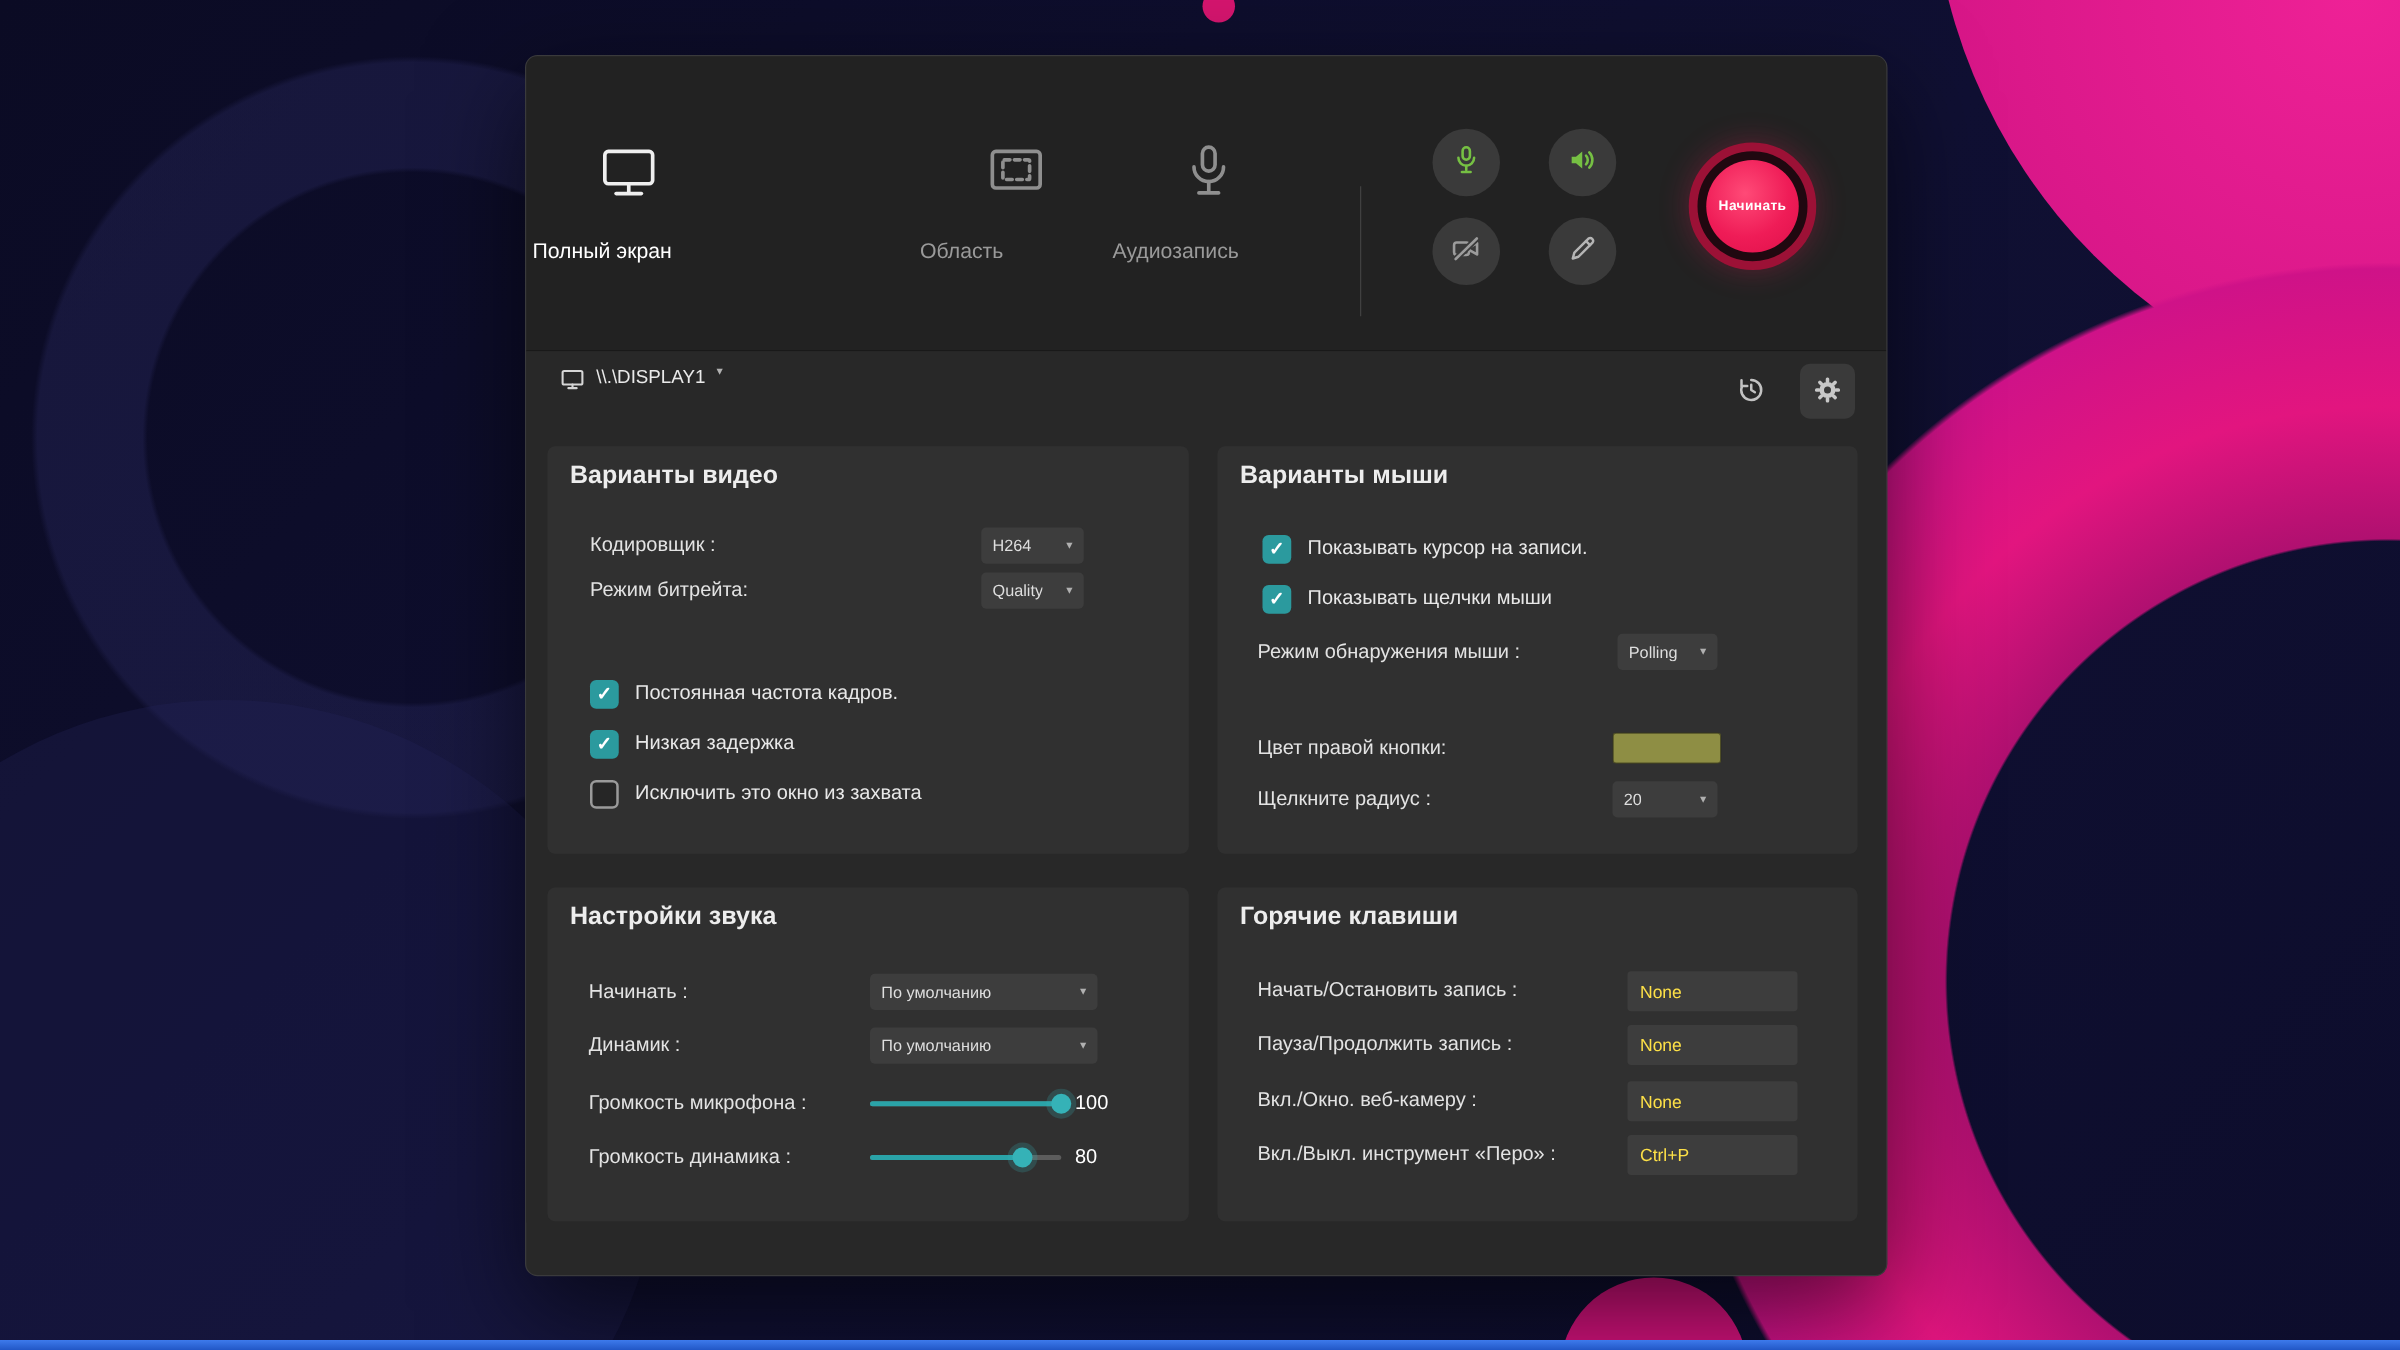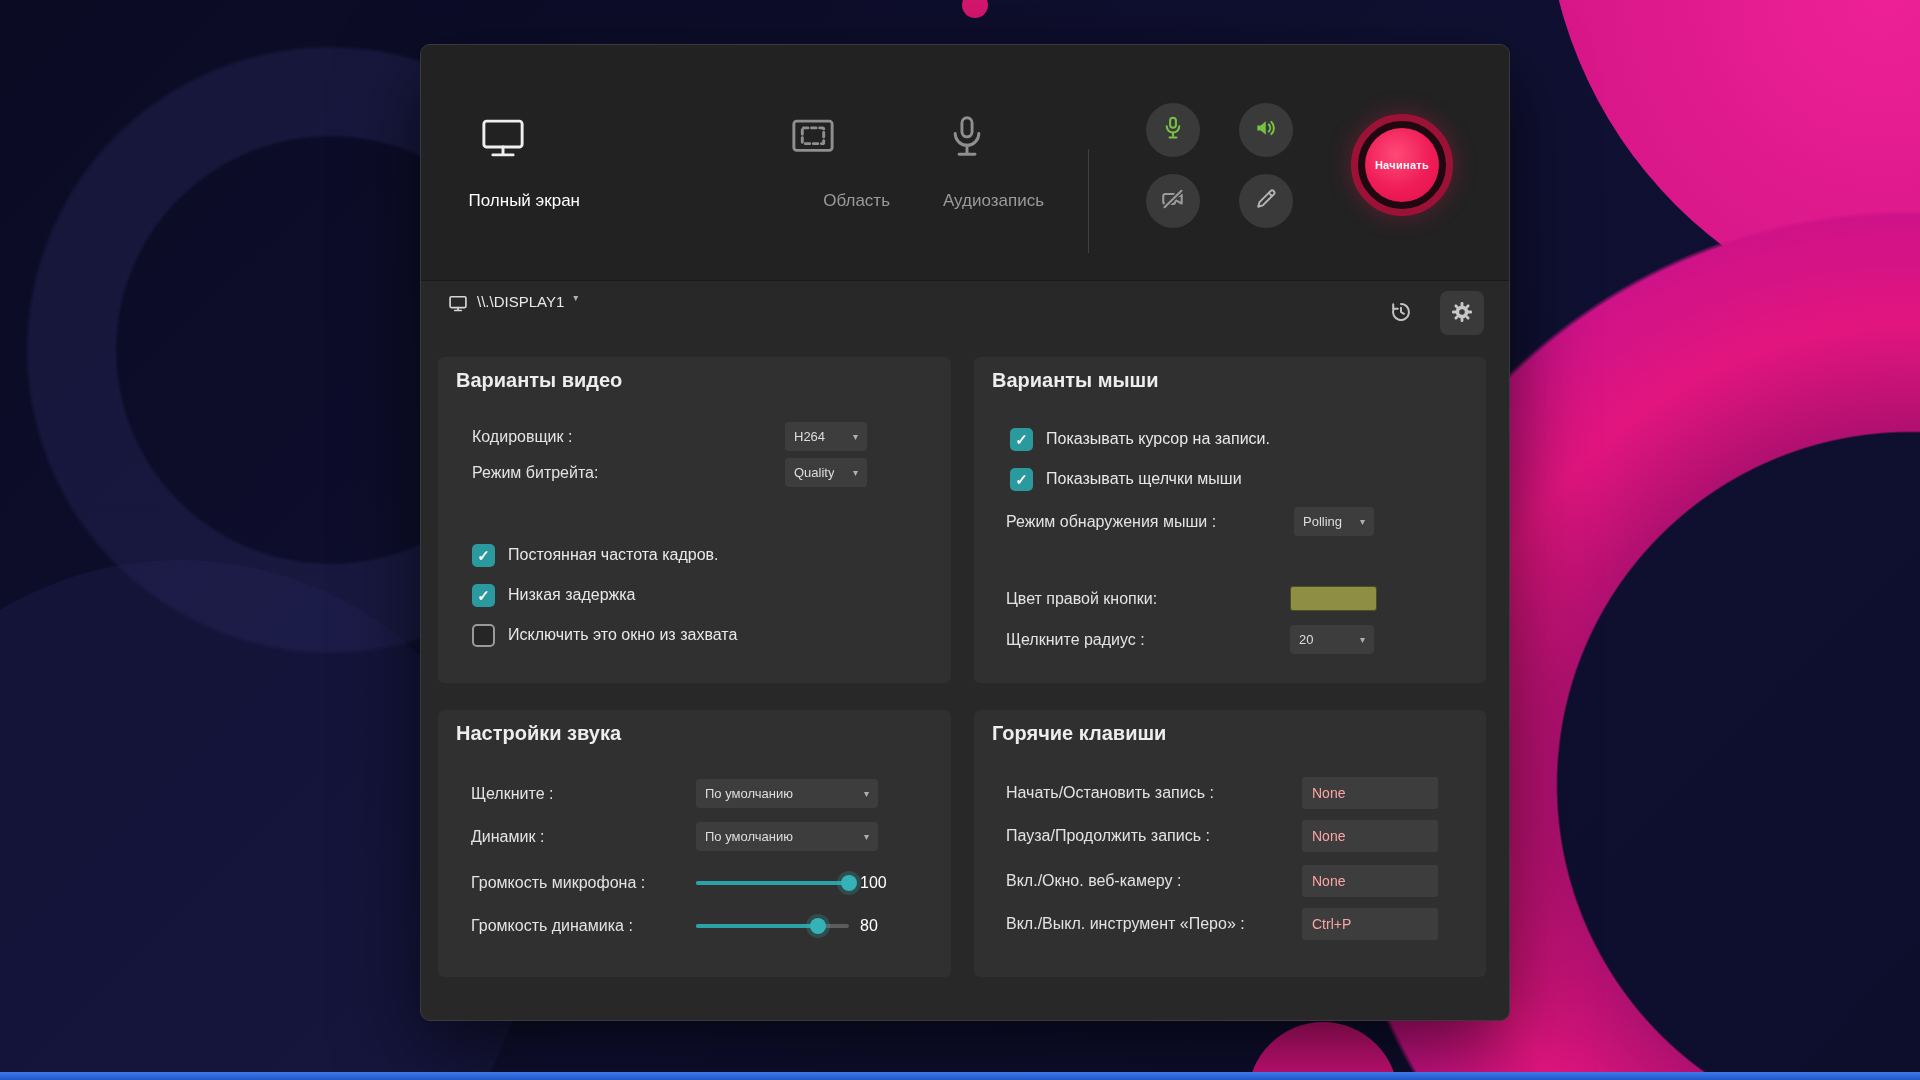--- a/index.html
+++ b/index.html
@@ -28,21 +28,21 @@
     box-shadow:0 28px 80px rgba(0,0,0,.6)}
   .titlebar{position:relative;height:44px;background:#1f1f1f;display:flex;align-items:center;padding:0 14px}
   .titlebar .title{margin-left:9px;color:#f0f0f0;font-size:15px;font-weight:bold}
   .win-controls{position:absolute;right:8px;top:0;height:44px;display:flex;gap:14px;align-items:center}
   .win-btn{width:40px;height:36px;background:transparent;border:none;color:#d0d0d0;font-size:16px;
     display:flex;align-items:center;justify-content:center}
   .win-btn.close{font-size:21px;color:#eaeaea}
 
   
   .top-section{position:relative;height:236px;background:#222222;border-bottom:1px solid #191919}
-  .mode{position:absolute;top:66px;width:154px;text-align:right}
+  .mode{position:absolute;top:66px;width:154px;text-align:left}
   .mode-icon{height:54px;color:#8f8f8f;display:flex;justify-content:center}
   .mode-icon.active{color:#efefef}
   .mode-label{margin-top:26px;font-size:17px;color:#9a9a9a;white-space:nowrap}
   .mode-label.active{color:#ffffff}
   .v-divider{position:absolute;left:667px;top:104px;width:1px;height:104px;background:#404040}
   .round-btn{position:absolute;width:54px;height:54px;border-radius:50%;background:#3a3a3a;
     display:flex;align-items:center;justify-content:center}
   .record-btn{position:absolute;left:930px;top:69px;width:102px;height:102px;border-radius:50%;
     border:7px solid #9c1136;background:#200810;display:flex;align-items:center;justify-content:center;
     box-shadow:0 0 24px rgba(225,25,85,.30)}
@@ -87,21 +87,21 @@
   .swatch{position:absolute;left:316px;top:0;width:87px;height:25px;border-radius:3px;border:1px solid rgba(0,0,0,.45)}
 
   .slider{position:absolute;width:153px;height:16px}
   .slider-track{position:absolute;left:0;right:0;top:6px;height:4px;border-radius:2px;background:#5c5c5c}
   .slider-fill{position:absolute;left:0;top:6px;height:4px;border-radius:2px;background:#2aa3a8}
   .slider-thumb{position:absolute;top:0;width:16px;height:16px;border-radius:50%;background:#35b2b7;
     box-shadow:0 0 0 4px rgba(53,178,183,.22)}
   .slider-value{position:absolute;top:50%;transform:translateY(-50%);font-size:16px;color:#fff}
 
   .hotkey-input{position:absolute;left:328px;top:0;width:136px;height:32px;background:#3d3d3d;border-radius:3px;
-    color:#fca5a5;font-size:14px;display:flex;align-items:center;padding:0 10px}
+    color:#fde047;font-size:14px;display:flex;align-items:center;padding:0 10px}
   .hk-row{position:absolute;left:0;width:100%;height:32px}
 </style>
 </head>
 <body>
 
 <div id="bg-base" data-interactable="false"></div>
 <div class="bg-shape" id="bg-faint-ring-left" data-interactable="false"></div>
 <div class="bg-shape" id="bg-faint-circle-bl" data-interactable="false"></div>
 <div class="bg-shape" id="bg-blob-topright" data-interactable="false"></div>
 <div class="bg-shape" id="bg-ring-right" data-interactable="false"></div>
@@ -318,21 +318,21 @@
           <span class="dd-value" data-interactable="false">20</span>
           <span class="caret" data-interactable="false">▾</span>
         </div>
       </div>
     </div>
 
     <div class="panel" id="panel-sound" data-interactable="false">
       <div class="panel-title" data-interactable="false">Настройки звука</div>
 
       <div class="field-row" style="top:69px" data-interactable="false">
-        <span class="field-label" style="left:33px" data-interactable="false">Щелкните :</span>
+        <span class="field-label" style="left:33px" data-interactable="false">Начинать :</span>
         <div class="dropdown" style="left:258px;width:182px" data-interactable="true">
           <span class="dd-value" data-interactable="false">По умолчанию</span>
           <span class="caret" data-interactable="false">▾</span>
         </div>
       </div>
 
       <div class="field-row" style="top:112px" data-interactable="false">
         <span class="field-label" style="left:33px" data-interactable="false">Динамик :</span>
         <div class="dropdown" style="left:258px;width:182px" data-interactable="true">
           <span class="dd-value" data-interactable="false">По умолчанию</span>

